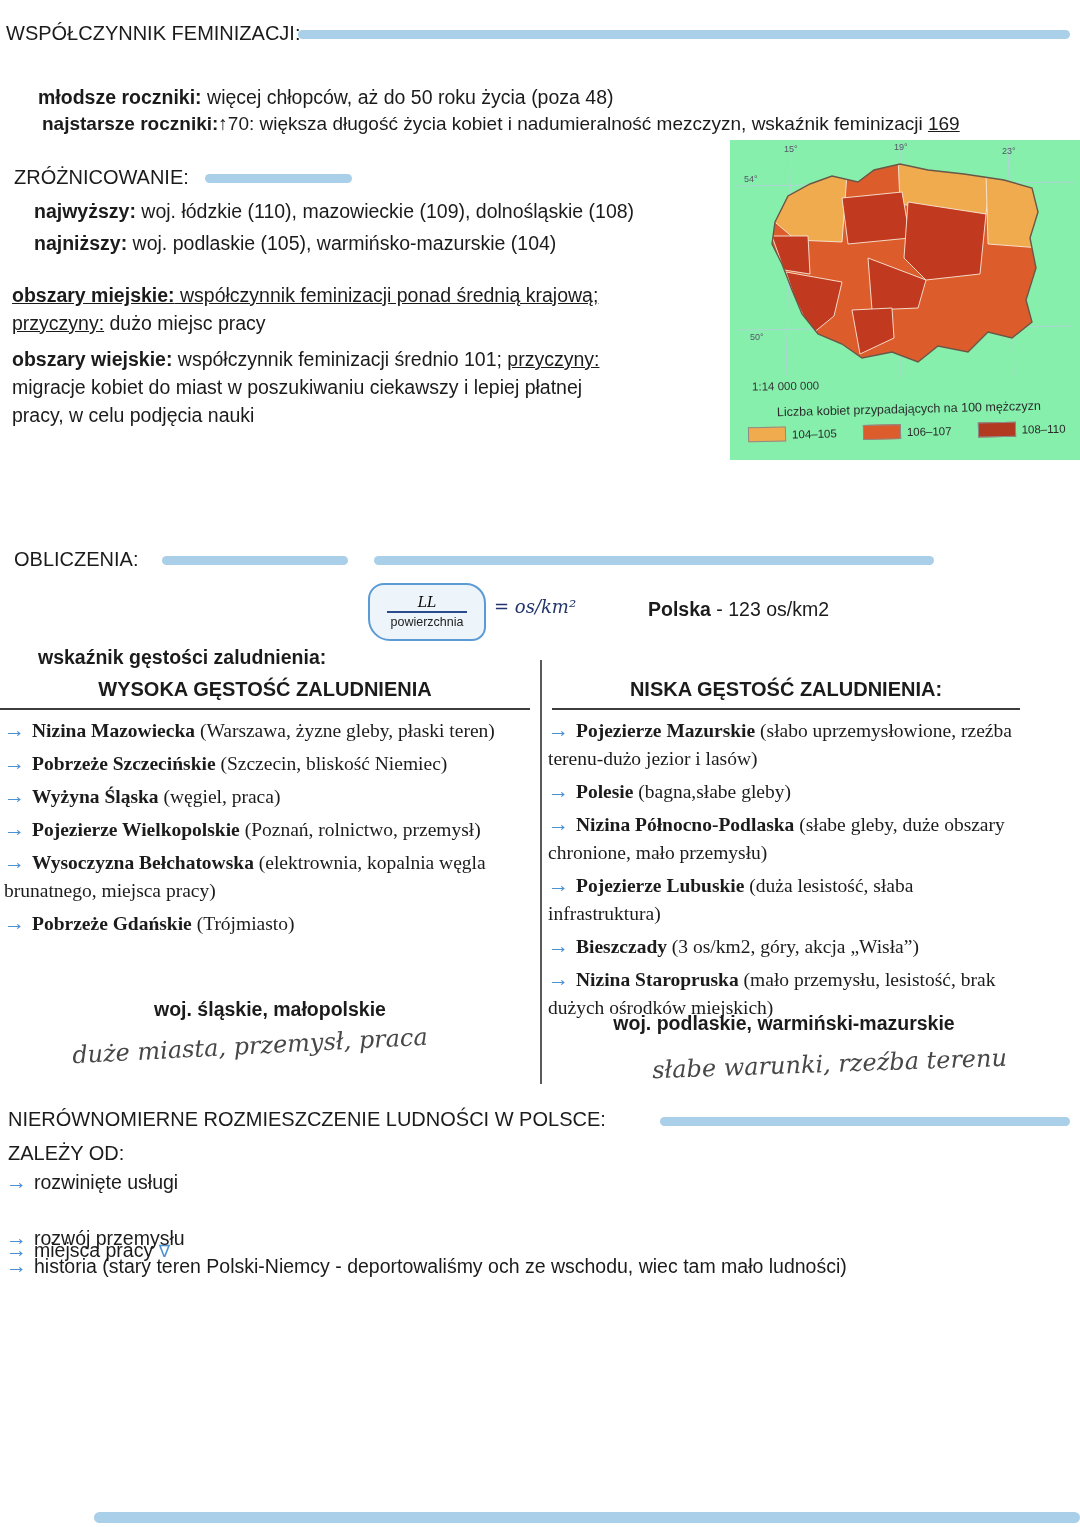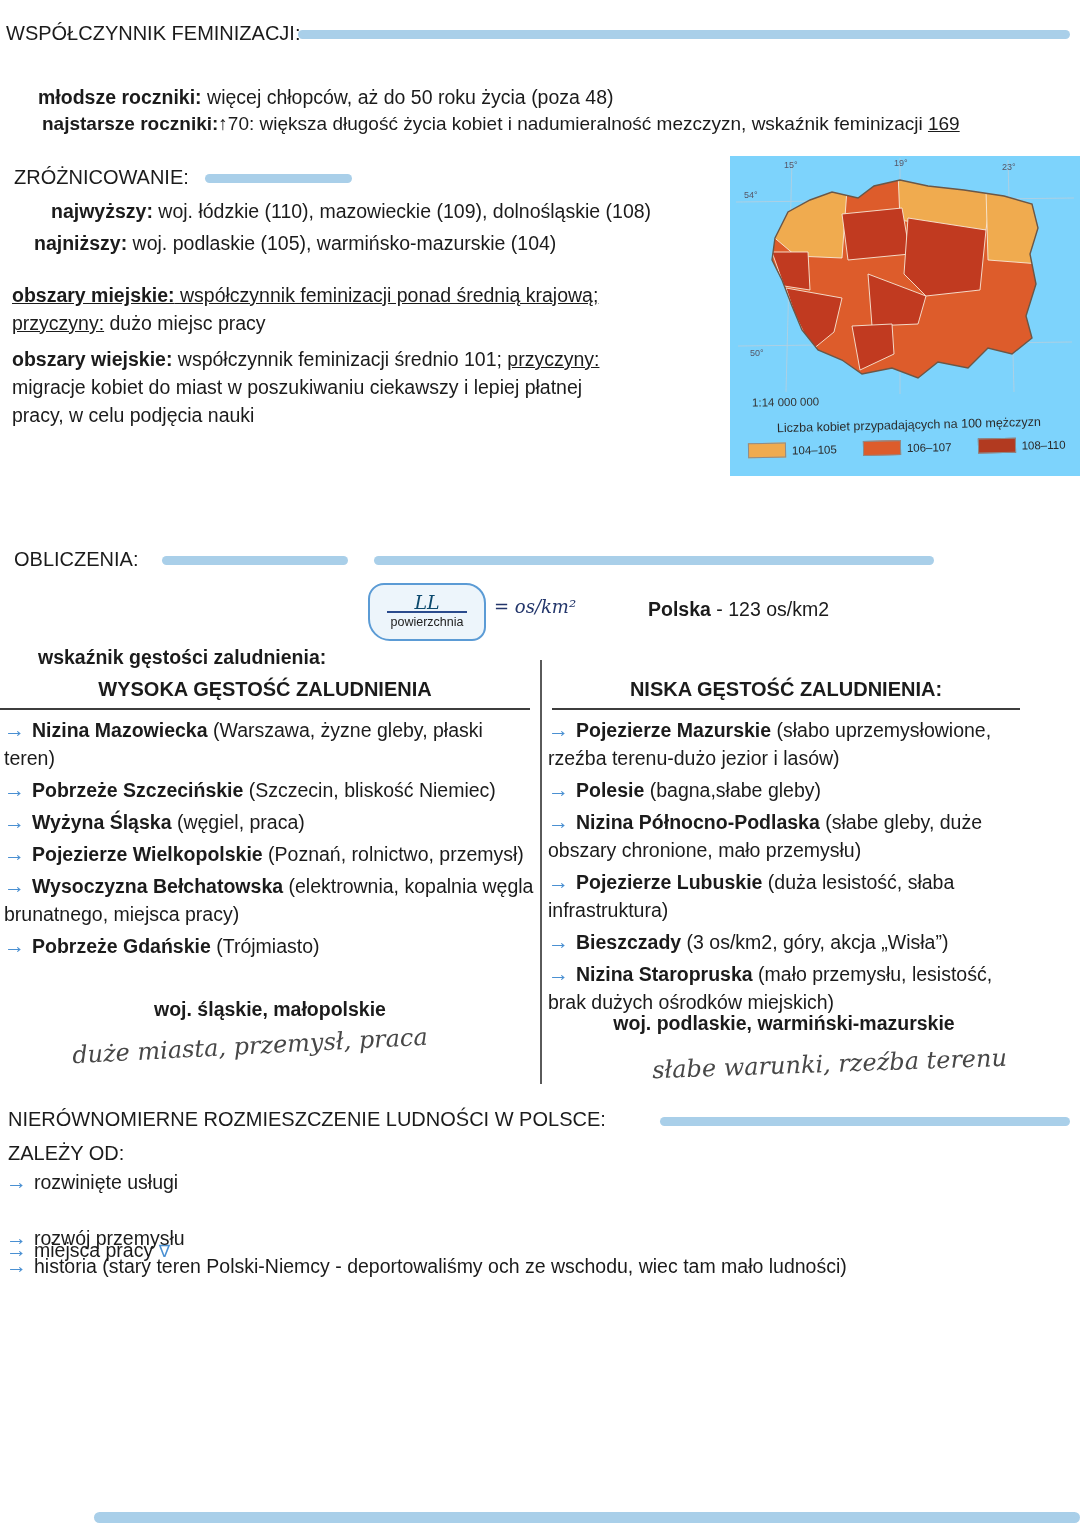--- a/index.html
+++ b/index.html
@@ -7,40 +7,40 @@
           font-family:"Liberation Sans", sans-serif; color:#1b1b1b; font-size:19.5px; overflow:hidden; }
   .line { position:absolute; white-space:nowrap; }
   .b { font-weight:bold; }
   .u { text-decoration:underline; }
   .bar { position:absolute; background:#a9cfe9; border-radius:6px; height:9px; }
   .hdr { font-size:20px; }
   .arrow { color:#4a90d2; font-weight:700; margin-right:7px; font-size:21px; }
   .uparrow { font-weight:700; }
   .hand { font-family:"DejaVu Serif", serif; font-style:italic; color:#474747; }
   .col { position:absolute; }
-  .item { line-height:28px; margin-bottom:4px; }
+  .item { line-height:28px; margin-bottom:4px;font-family:Liberation Serif, serif; }
   .center { text-align:center;font-weight:bold; }
   .vline { position:absolute; width:2px; background:#5a5a5a; }
   .hline { position:absolute; height:2px; background:#3d3d3d; }
   
   .sec3 { position:absolute; left:150px; top:478px; width:862px; height:40px;
           display:flex; align-items:center; }
   .pill { background:#a9cfe9; height:30px; border-radius:16px; }
   .pill-left { flex:0 0 58px; }
   .pill-right { flex:1 1 auto; }
   .sec3-title { font-size:30px; white-space:nowrap; margin:0 12px; color:#141414; }
   
   .cloud { position:absolute; left:368px; top:583px; width:114px; height:54px;
            border:2.5px solid #5b9bd5; border-radius:16px 20px 14px 22px;
            background:#edf5fb; display:flex; flex-direction:column; align-items:center; justify-content:center; }
-  .frac-top { font-size:19px; color:#0c4a6e; font-family:"DejaVu Serif",serif; font-style:italic; line-height:15px; }
+  .frac-top { font-size:14px; color:#000000; font-family:"DejaVu Serif",serif; font-style:italic; line-height:15px; }
   .frac-line { width:80px; height:2px; background:#2a4b8d; margin:1px 0 2px 0; }
   .frac-bottom { font-size:12.5px; color:#222; line-height:14px; }
   
-  .mapwrap { position:absolute; left:730px; top:156px; width:350px; height:320px; background:#7dd3fc; }
+  .mapwrap { position:absolute; left:730px; top:140px; width:350px; height:320px; background:#86efac; }
   .map-scale { position:absolute; left:22px; top:240px; font-size:11.5px; color:#333; transform:rotate(-1deg); }
   .map-caption { position:absolute; left:10px; top:262px; width:338px; font-size:12.5px; color:#2a2a2a;
                  transform:rotate(-1.4deg); text-align:center; white-space:nowrap; }
   .legend-row { position:absolute; left:18px; top:284px; display:flex; gap:26px; transform:rotate(-1.2deg); }
   .legend-item { display:flex; align-items:center; gap:6px; font-size:11.5px; color:#2a2a2a; }
   .sw { width:36px; height:13px; border:1px solid #8c8c8c; }
   .sw1 { background:#f0ab4f; } .sw2 { background:#dd5c2b; } .sw3 { background:#b23a20; }
   .bottom-strip { position:absolute; left:94px; top:1512px; width:986px; height:11px;
                   background:#a9cfe9; border-radius:6px; }
   svg text { font-family:"Liberation Sans", sans-serif; }
@@ -56,21 +56,21 @@
   <div class="line" style="left:38px; top:86px;">
     <span class="b">młodsze roczniki:</span><span> więcej chłopców, aż do 50 roku życia (poza 48)</span>
   </div>
   <div class="line" style="left:42px; top:113px; font-size:19px;">
     <span class="b">najstarsze roczniki:</span><span class="uparrow">↑</span><span>70: większa długość życia kobiet i nadumieralność mezczyzn, wskaźnik feminizacji </span><span class="u">169</span>
   </div>
 
   <div class="line hdr" style="left:14px; top:166px;">ZRÓŻNICOWANIE:</div>
   <div class="bar" style="left:205px; top:174px; width:147px;"></div>
 
-  <div class="line" style="left:34px; top:200px;margin-left:17px;">
+  <div class="line" style="left:34px; top:200px;">
     <span class="b">najwyższy:</span><span> woj. łódzkie (110), mazowieckie (109), dolnośląskie (108)</span>
   </div>
   <div class="line" style="left:34px; top:232px;">
     <span class="b">najniższy:</span><span> woj. podlaskie (105), warmińsko-mazurskie (104)</span>
   </div>
 
   <div class="line" style="left:12px; top:284px;text-decoration:underline;">
     <span class="b">obszary miejskie:</span><span> współczynnik feminizacji ponad średnią krajową;</span>
   </div>
   <div class="line" style="left:12px; top:312px;">

